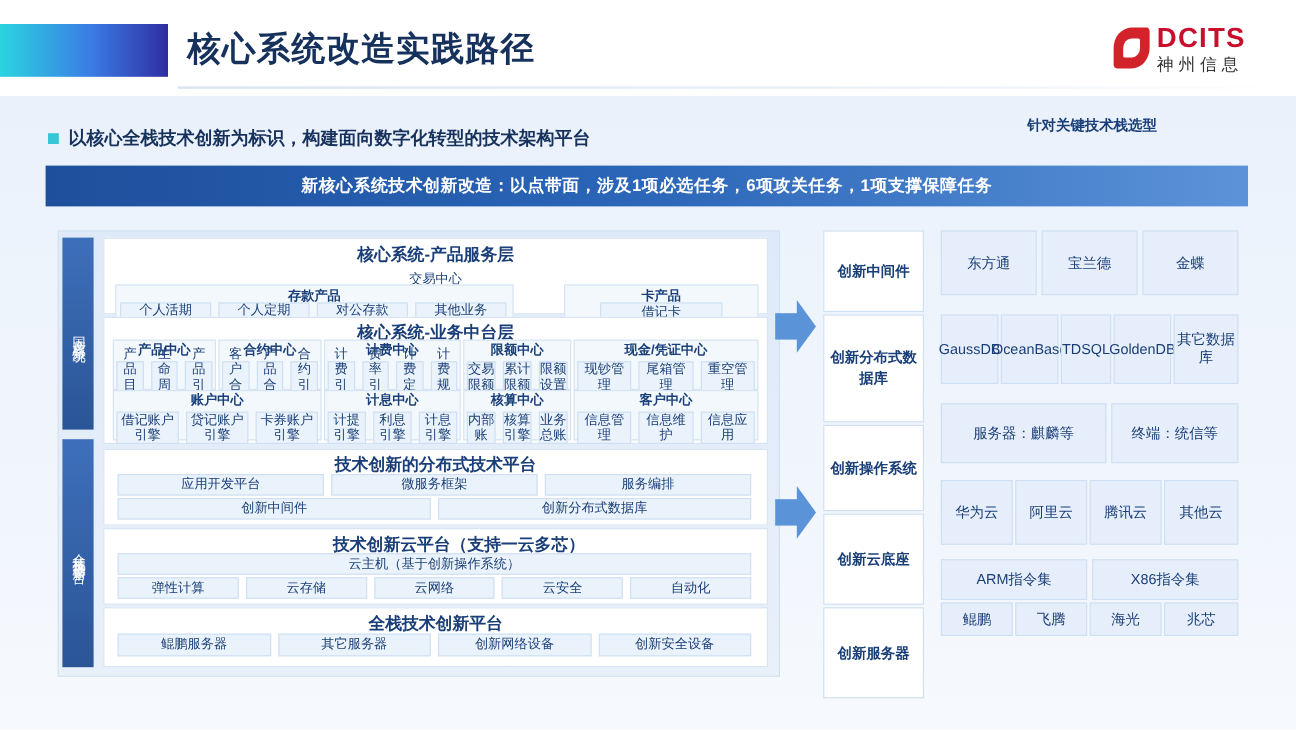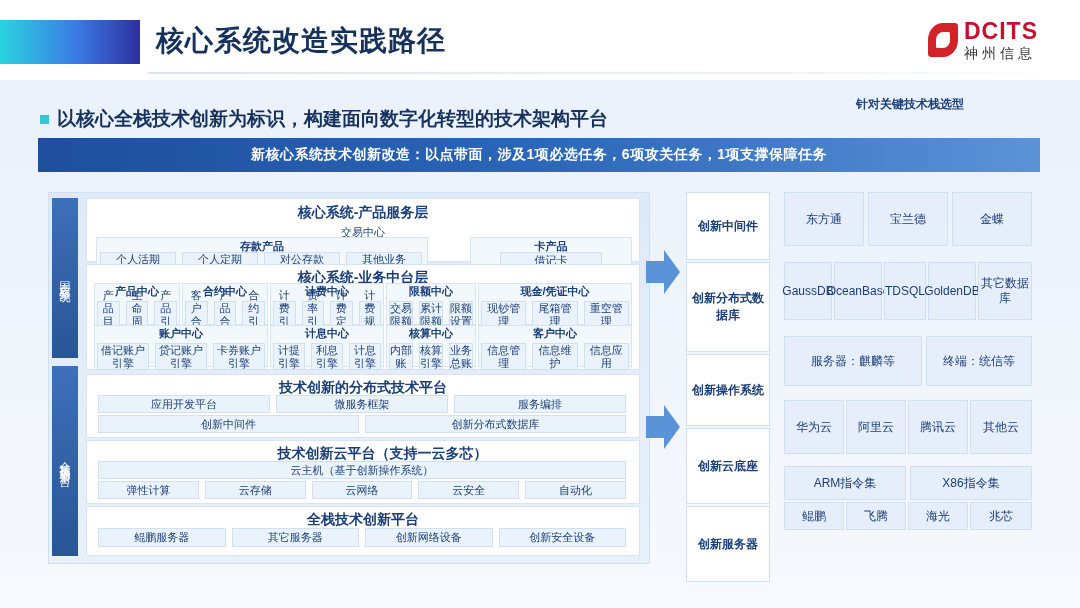--- a/index.html
+++ b/index.html
@@ -25,21 +25,21 @@
   .logo-text{line-height:1;}
   .logo-en{font-size:23px;font-weight:bold;color:#c8102e;letter-spacing:1px;}
   .logo-cn{font-size:14px;color:#333;letter-spacing:4px;margin-top:3px;}
 
   
   .stage{position:absolute;left:0;top:80px;width:1080px;height:528px;
     background:linear-gradient(180deg,#eaf1fb 0%,#eef4fc 35%,#f6f9fd 100%);}
 
   .subhead{position:absolute;left:40px;top:26px;display:flex;align-items:center;gap:8px;}
   .subhead .sq{width:9px;height:9px;background:#35c6d8;}
-  .subhead .tx{font-size:19px;font-weight:bold;color:#16325c;}
+  .subhead .tx{font-size:15px;font-weight:bold;color:#16325c;}
 
   .banner{position:absolute;left:38px;top:58px;width:1002px;height:34px;
     background:linear-gradient(90deg,#1d4f9c 0%,#2b66b8 50%,#5c93d8 100%);
     display:flex;align-items:center;justify-content:center;
     color:#fff;font-size:14px;font-weight:bold;letter-spacing:.5px;}
 
   
   .leftpanel{position:absolute;left:48px;top:112px;width:600px;height:370px;
     background:linear-gradient(180deg,#dfeaf8 0%,#e8f0fa 100%);border:1px solid #cfe0f2;}
   .vlabel{position:absolute;width:26px;background:linear-gradient(180deg,#3e6fba,#2a5596);

